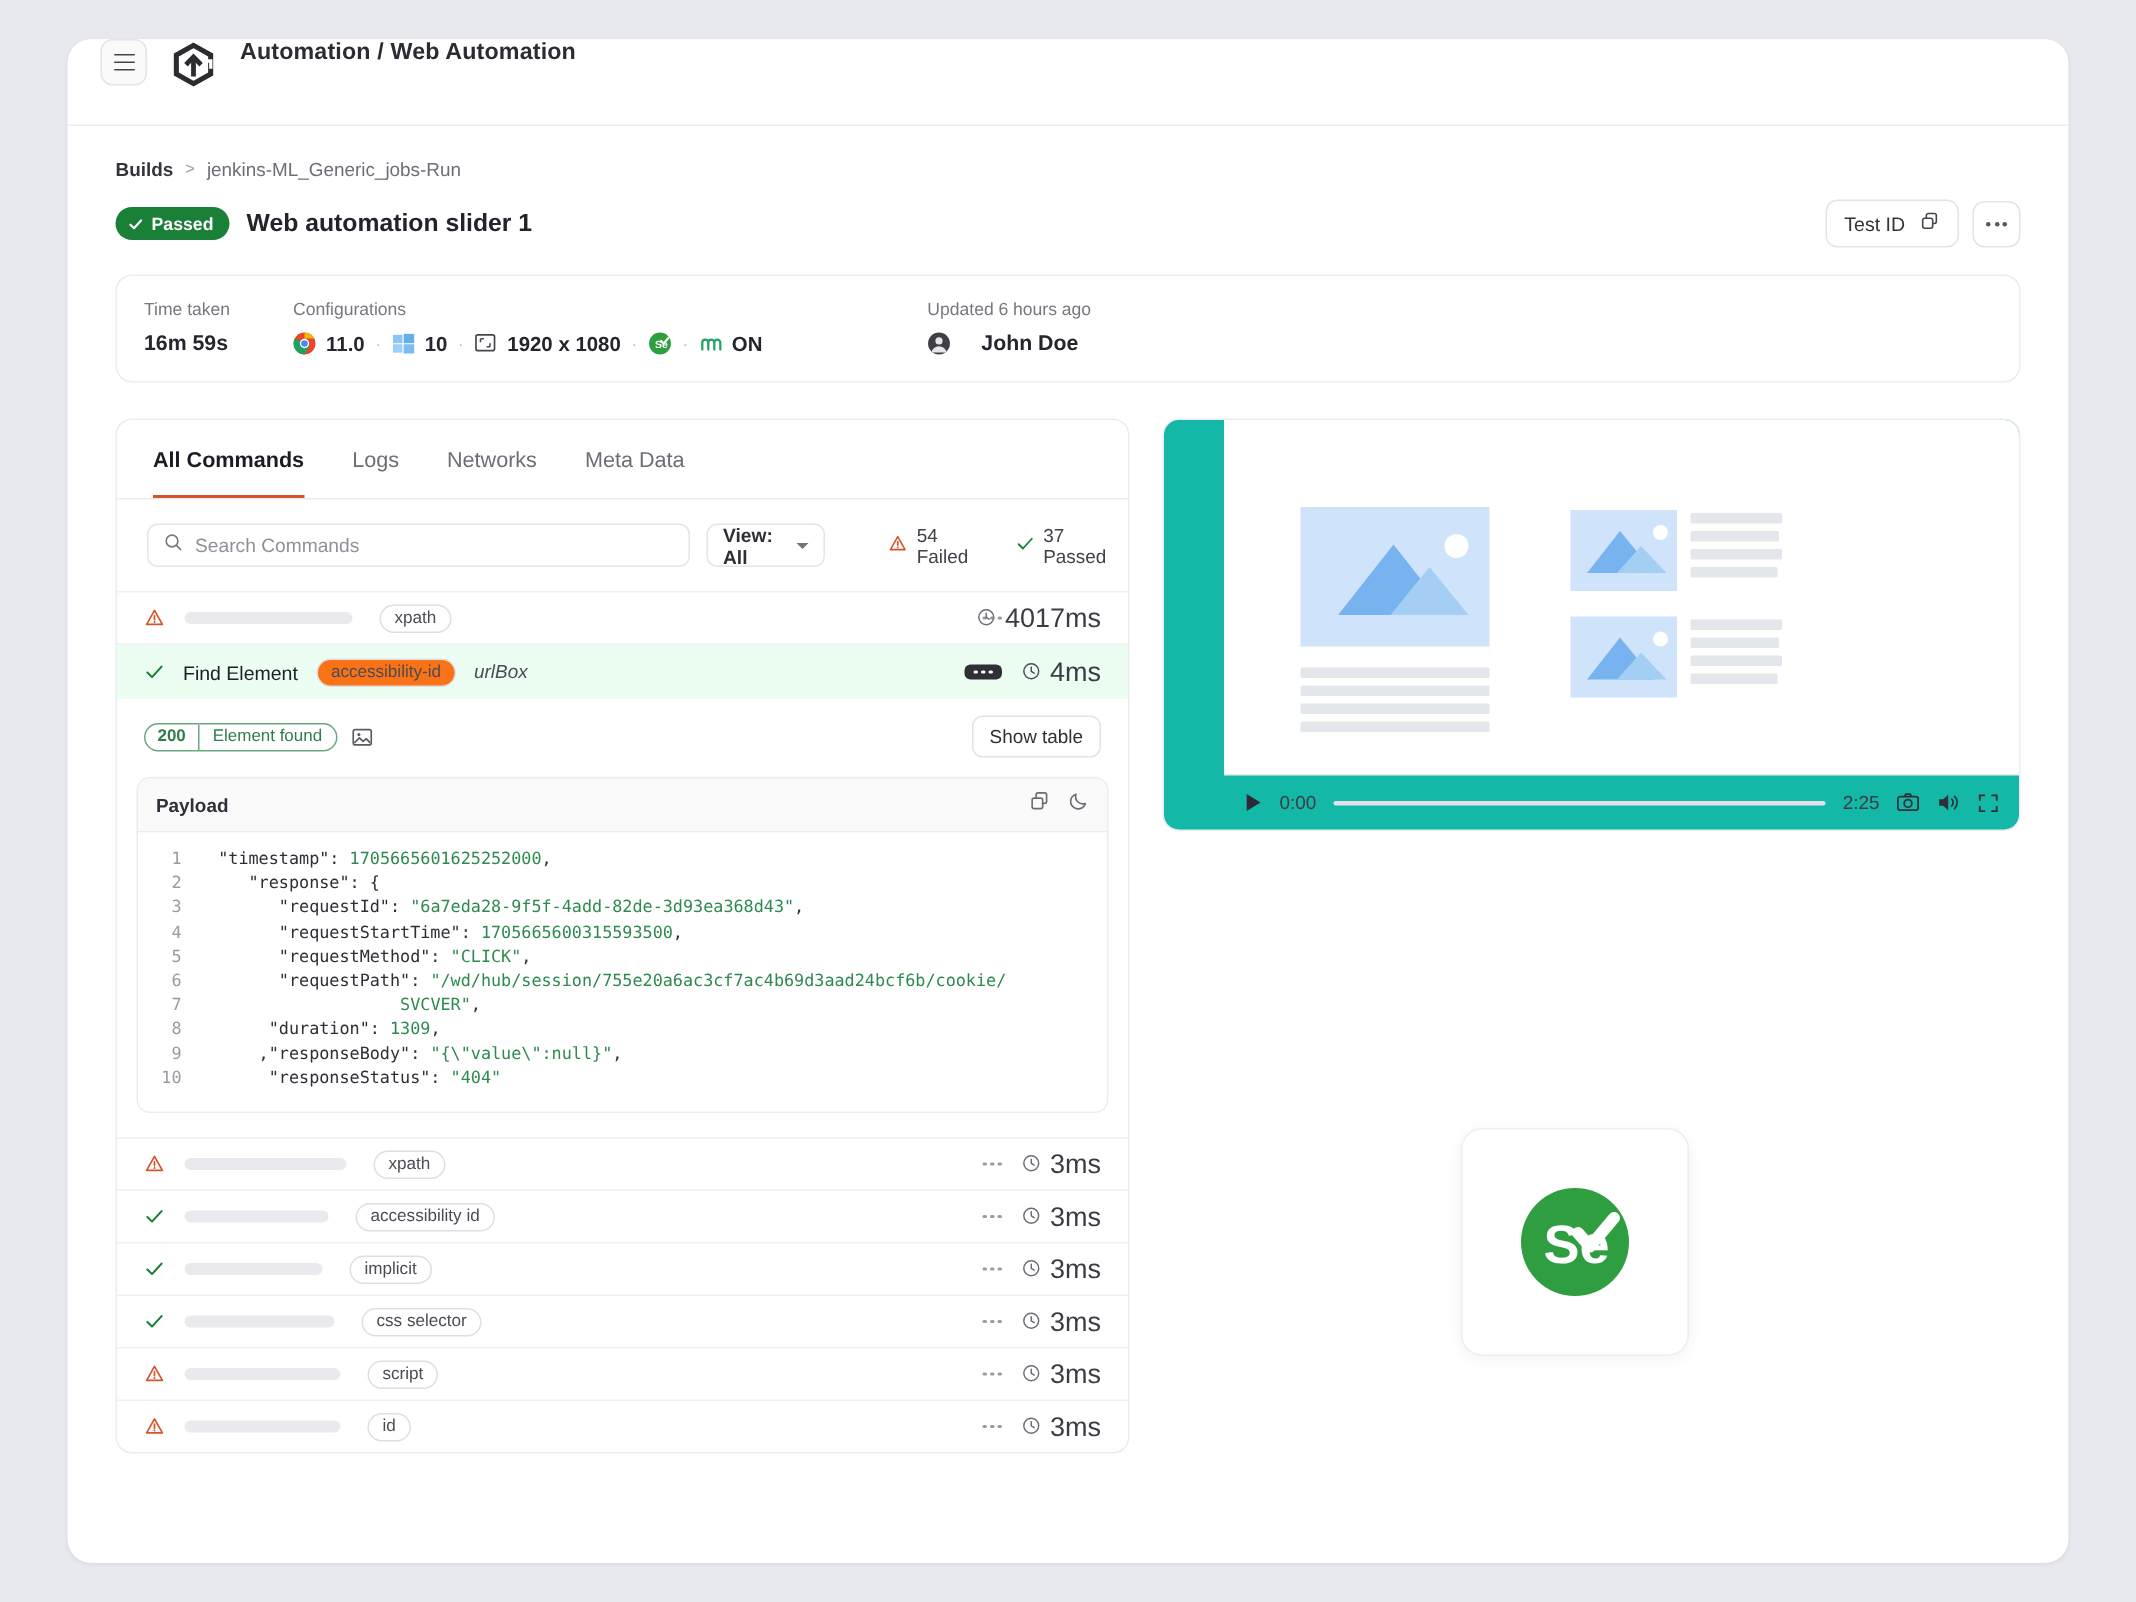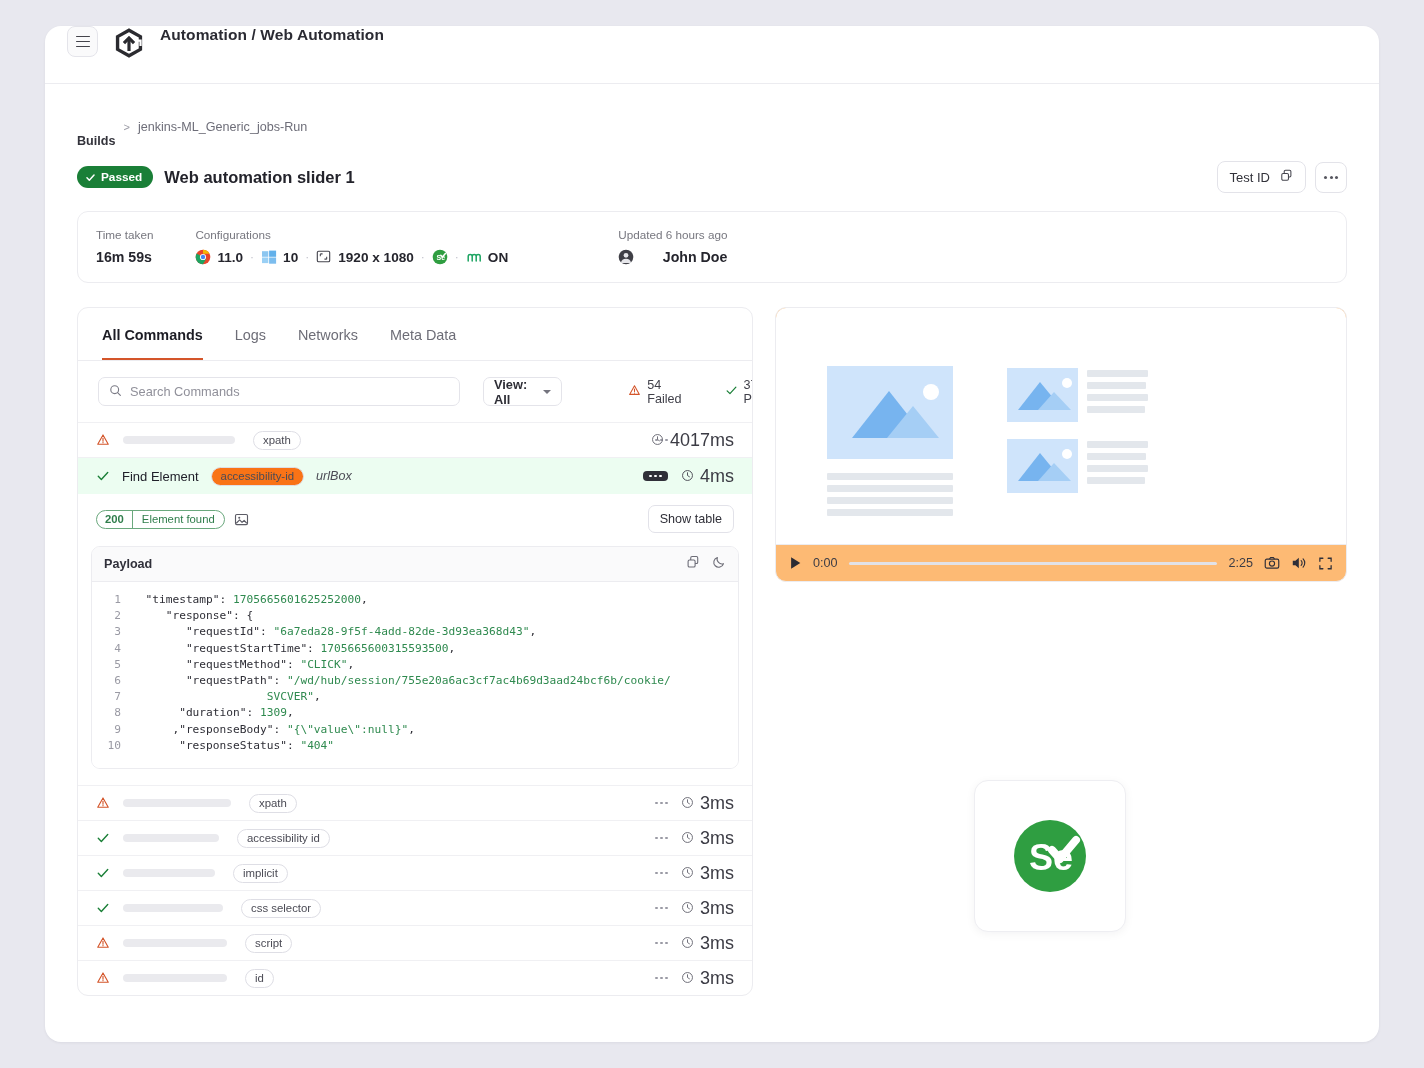--- a/index.html
+++ b/index.html
@@ -38,21 +38,21 @@
     cursor: pointer;
   }
   .hamburger i { display: block; width: 14px; height: 1.6px; background: #44444c; border-radius: 2px; }
   .brandlogo { width: 34px; height: 34px; display: flex; align-items: center; justify-content: center; }
   .apptitle { font-size: 15.5px; font-weight: 700; color: #2b2b33; letter-spacing: .1px; }
 
   
   .body { padding: 22px 32px 0 32px; }
 
   .crumbs { display: flex; align-items: center; gap: 8px; font-size: 12.6px; margin-bottom: 13px; }
-  .crumbs .c0 { color: #33333b; font-weight: 700; cursor: pointer; margin-top: 28px; }
+  .crumbs .c0 { color: #33333b; font-weight: 700; cursor: pointer; }
   .crumbs .sep { color: #9b9ba5; font-size: 11px; }
   .crumbs .c1 { color: #6e6e79; }
 
   .titlerow { display: flex; align-items: center; margin-bottom: 18px; }
   .badge-passed {
     display: inline-flex; align-items: center; gap: 5px;
     background: #1a7f37; color: #fff;
     border-radius: 999px; padding: 4px 11px 4px 8px;
     font-size: 11.8px; font-weight: 600;
   }
@@ -81,37 +81,37 @@
     display: flex; align-items: flex-start;
     margin-bottom: 24px;
   }
   .infoblk { margin-right: 42px; }
   .lbl { font-size: 11.7px; color: #77777f; margin-bottom: 8px; }
   .val { font-size: 14.2px; font-weight: 700; color: #25252d; }
   .cfgrow { display: flex; align-items: center; gap: 7px; font-size: 13.6px; font-weight: 700; color: #25252d; }
   .cfgrow .dot { color: #c2c2cb; font-weight: 400; font-size: 12px; }
   .cfgitem { display: flex; align-items: center; gap: 6px; }
   .ico16 { width: 16px; height: 16px; display:block; flex: 0 0 16px; }
-  .owner { display: flex; align-items: center; gap: 20px; font-size: 14.2px; font-weight: 700; color: #25252d; justify-content: space-between; }
+  .owner { display: flex; align-items: center; gap: 20px; font-size: 14.2px; font-weight: 700; color: #25252d; }
 
   
   .cols { display: flex; gap: 22px; align-items: flex-start; }
   .leftcol { width: 676px; }
   .rightcol { flex: 1; }
 
   .panel { border: 1px solid #ececf0; border-radius: 11px; background: #fff; overflow: hidden; }
 
   .tabs { display: flex; gap: 0; padding: 0 24px; border-bottom: 1px solid #ececf0; }
   .tab {
     font-size: 14.4px; color: #6d6d77; padding: 19px 0 15px 0; margin-right: 32px;
     cursor: pointer; border-bottom: 2.5px solid transparent; font-weight: 500;
   }
   .tab.active { color: #1c1c24; font-weight: 700; border-bottom-color: #d4552a; }
 
-  .toolbar { display: flex; align-items: center; padding: 16px 20px; gap: 23px; }
+  .toolbar { display: flex; align-items: center; padding: 16px 20px; gap: 11px; }
   .searchbox {
     flex: 0 0 362px; height: 29px;
     border: 1px solid #e4e4ea; border-radius: 7px; background: #fff;
     display: flex; align-items: center; gap: 8px; padding: 0 10px;
   }
   .searchbox input {
     border: 0; outline: 0; font-size: 12.8px; color: #33333b; width: 100%;
     font-family: "Liberation Sans", sans-serif; background: transparent;
   }
   .searchbox input::placeholder { color: #90909a; }
@@ -171,21 +171,21 @@
   .payhead .sp { flex: 1; }
   .payhead .ic { margin-left: 12px; cursor: pointer; }
   .codewrap { padding: 10px 0 14px 0; background: #fff; }
   .codeline { display: flex; font-family: "DejaVu Sans Mono", monospace; font-size: 11.2px; line-height: 16.2px; }
   .ln { width: 40px; text-align: right; color: #9a9aa4; flex: 0 0 40px; padding-right: 11px; user-select: none; }
   .code { color: #2e2e36; white-space: pre; }
   .s-str { color: #2f8a4f; }
   .s-num { color: #2f8a4f; }
 
   
-  .player { border: 1px solid #ececf0; border-radius: 11px; background: #fdba74; overflow: hidden; }
+  .player { border: 1px solid #ececf0; border-radius: 11px; background: #14b8a6; overflow: hidden; padding-left: 40px; }
   .stage { height: 236px; position: relative; background: #fff; }
   .ph-img { background: #cfe4fb; position: absolute; }
   .ph-line { background: #e3e7ec; position: absolute; border-radius: 1px; height: 7px; }
   .controls {
     display: flex; align-items: center; gap: 11px;
     border-top: 1px solid #ececf0; padding: 10px 13px;
   }
   .ctrl-time { font-size: 12.6px; color: #3c3c45; }
   .seek { flex: 1; height: 3px; background: #e2e2e8; border-radius: 3px; cursor: pointer; }
   .ctrl-ic { cursor: pointer; display: flex; align-items: center; }

